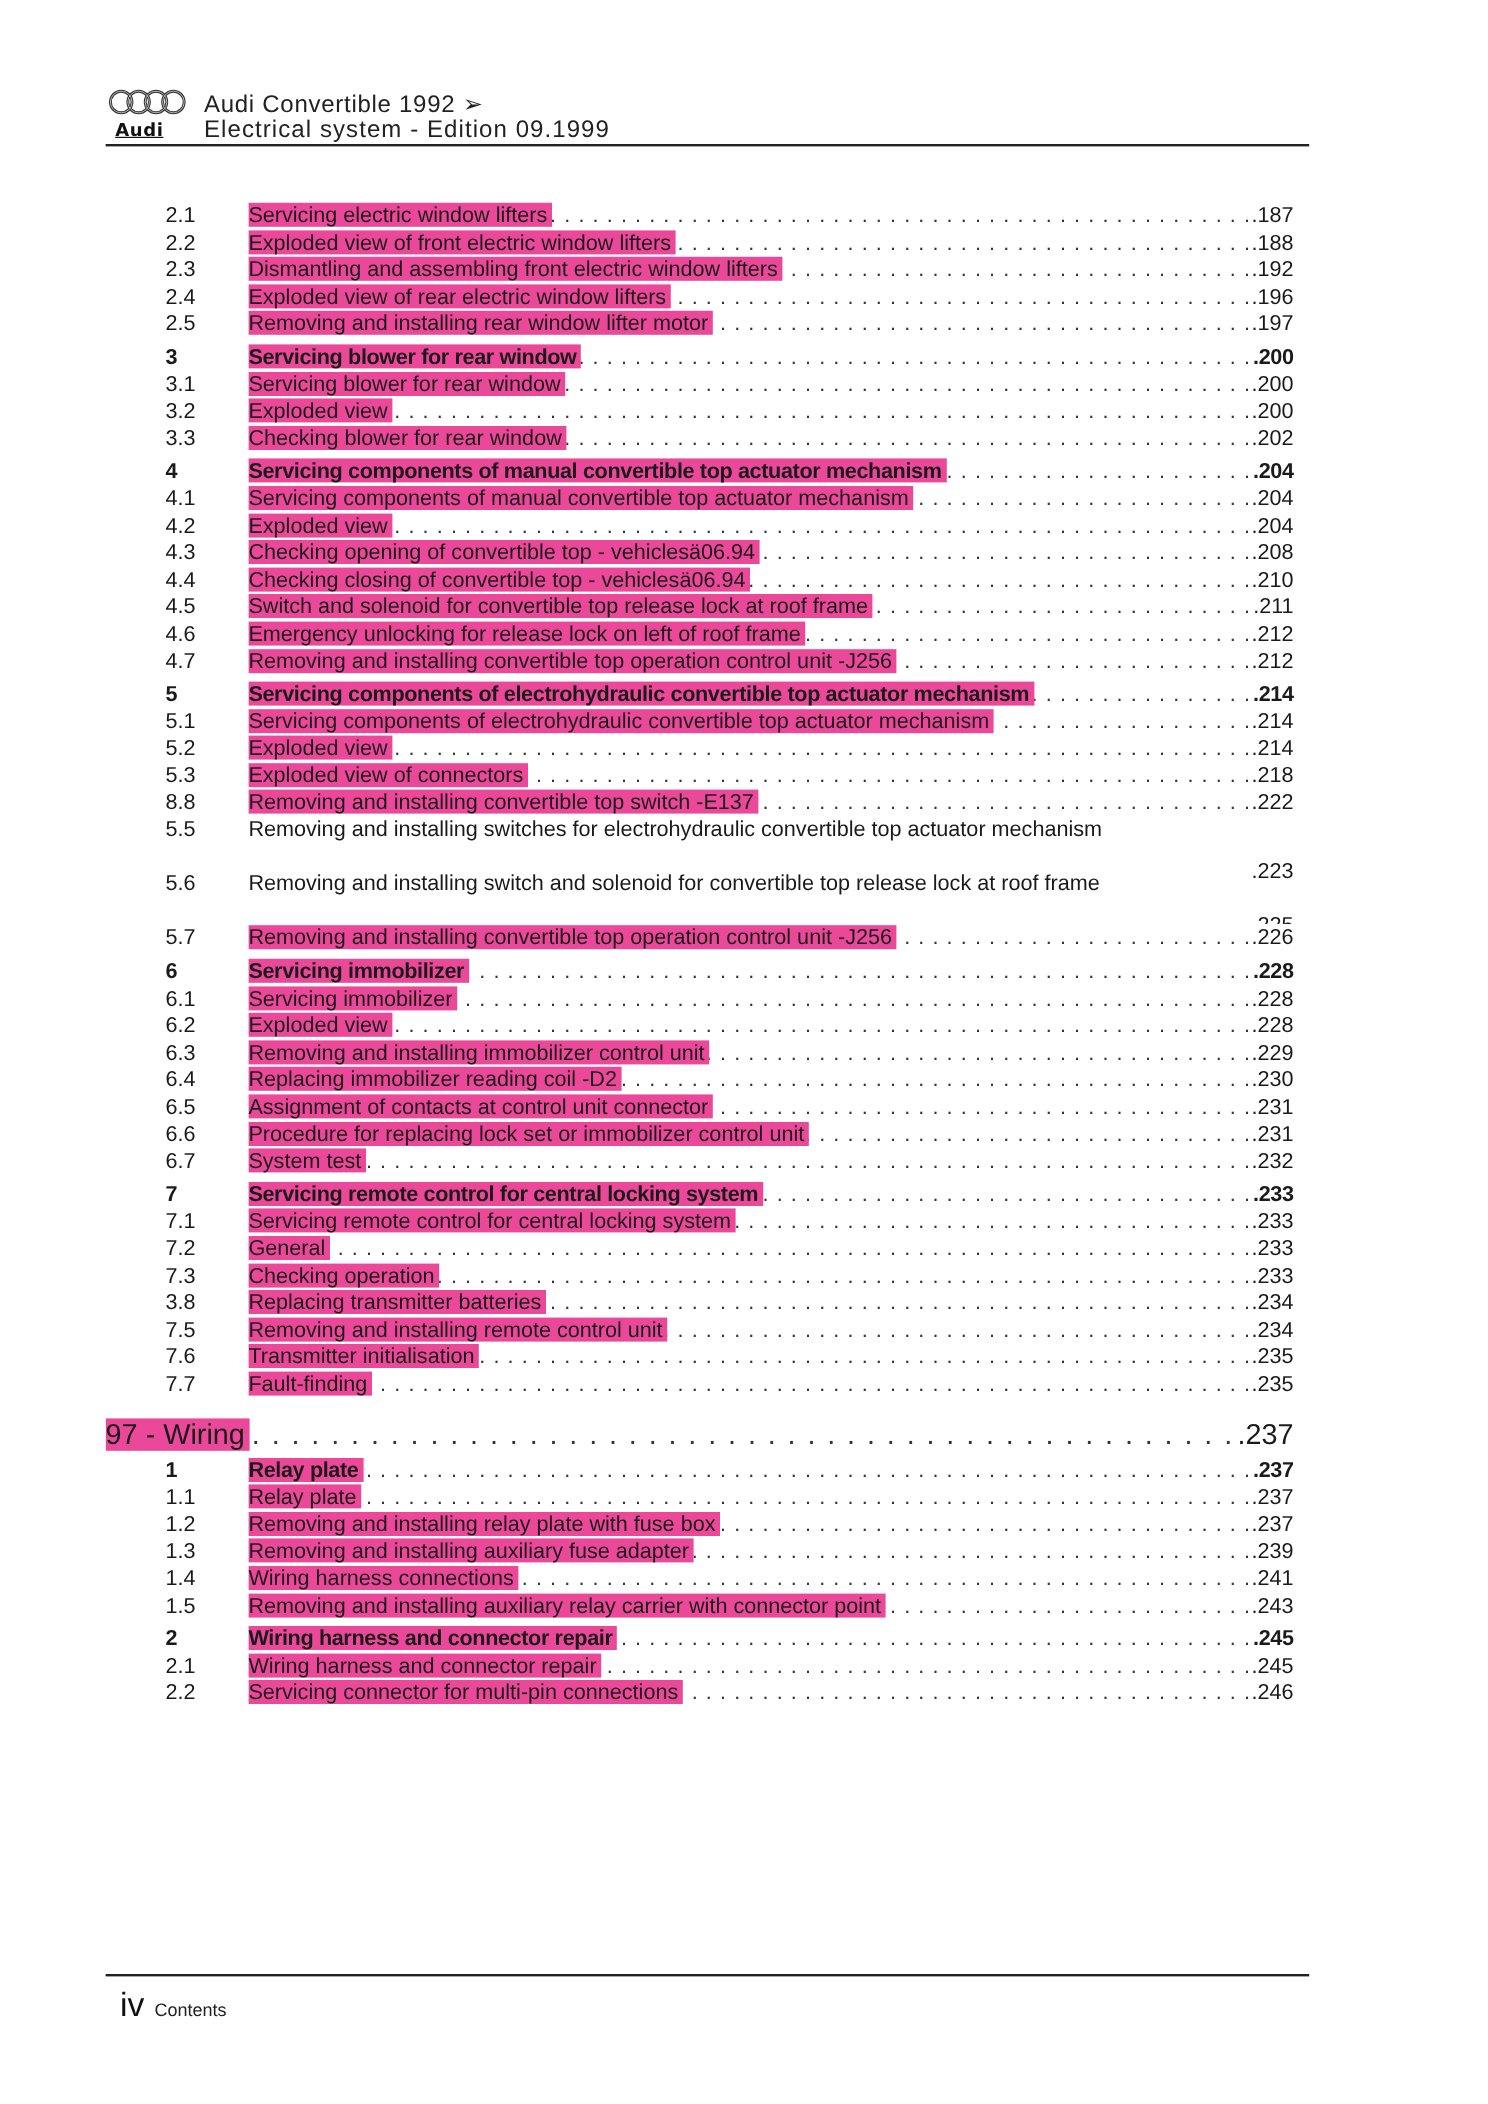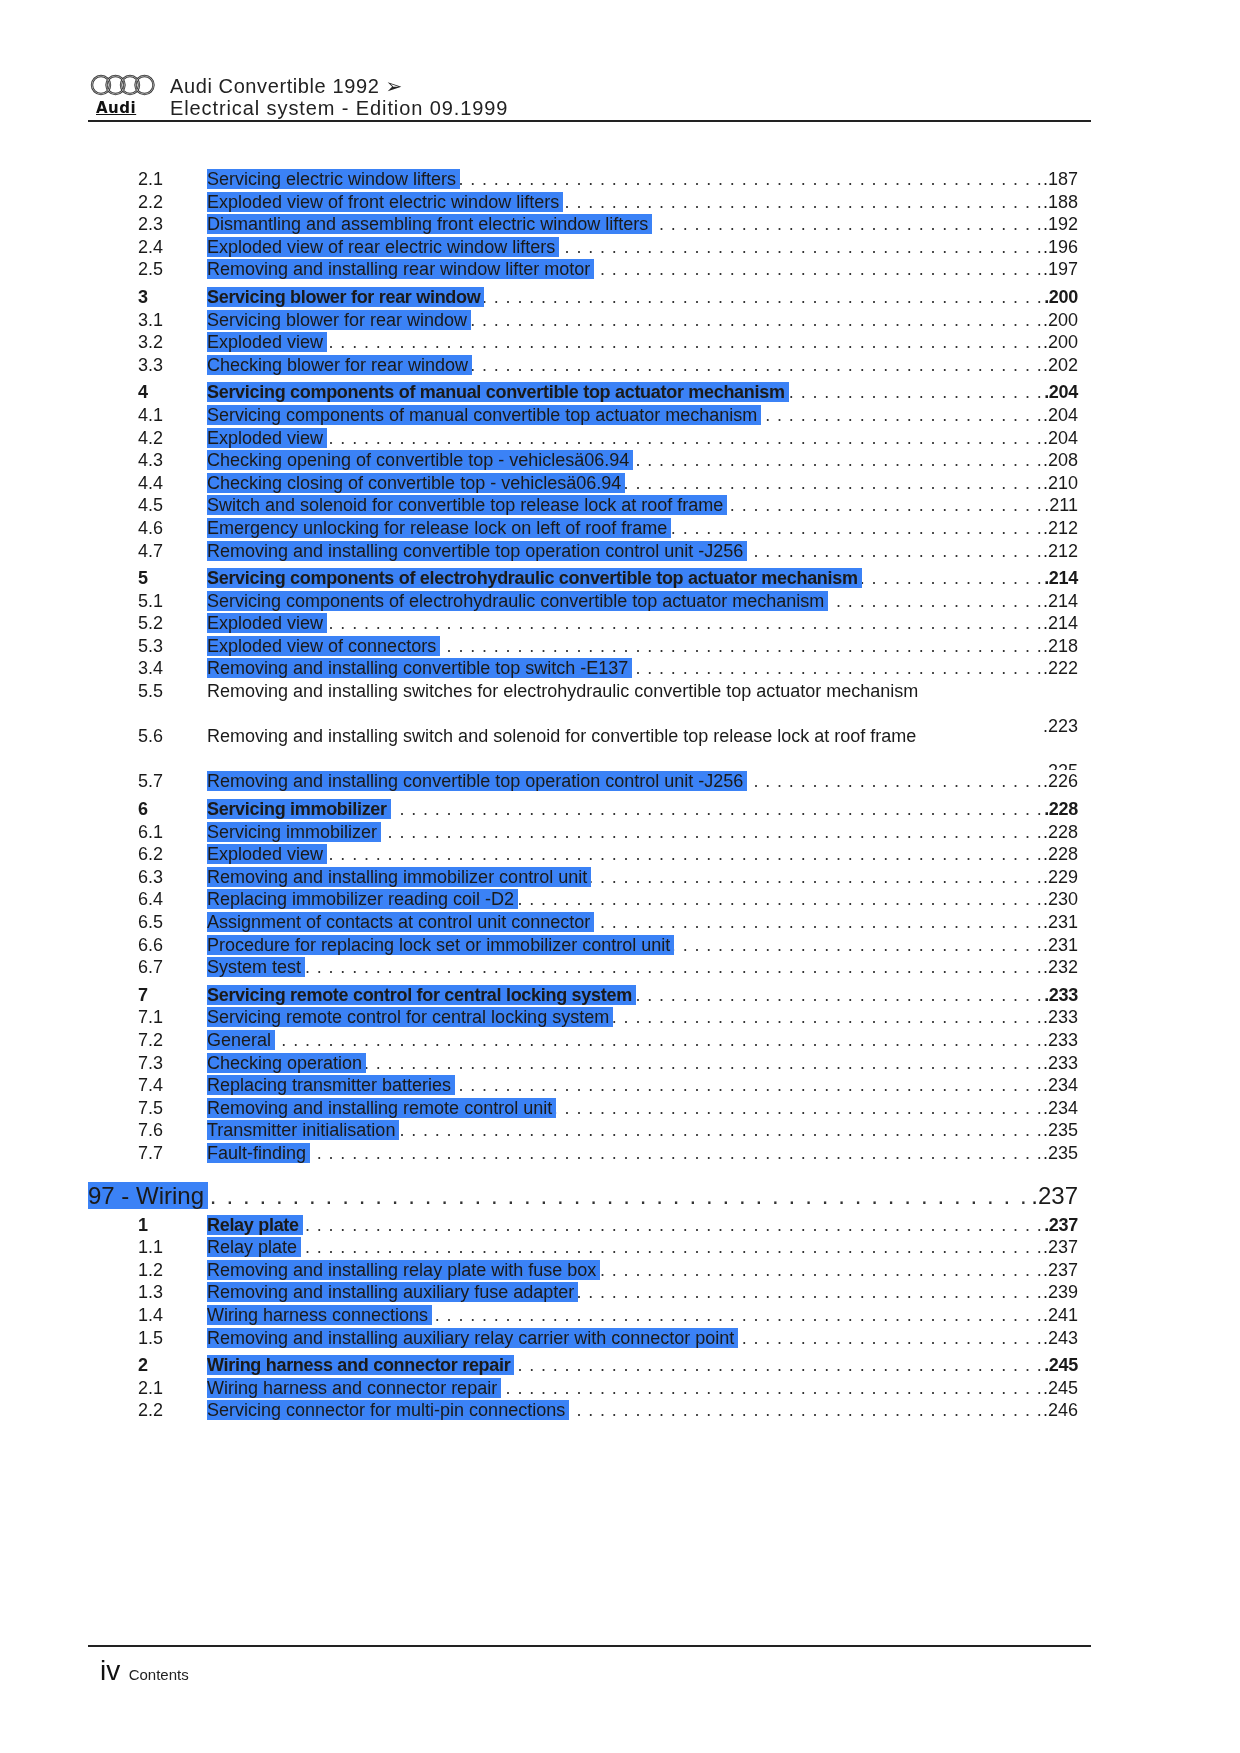--- a/index.html
+++ b/index.html
@@ -12,21 +12,21 @@
                letter-spacing: 0.5px; color: #111; font-family: "DejaVu Sans", sans-serif; text-decoration: underline; }
   .header-line1 { position: absolute; left: 82px; top: 2px; font-size: 20px; letter-spacing: 0.6px; color: #222; white-space: nowrap; }
   .header-line2 { position: absolute; left: 82px; top: 25px; font-size: 20px; letter-spacing: 0.9px; color: #222; white-space: nowrap; }
   .header-rule { position: absolute; left: 0; top: 48px; width: 1003px; height: 2px; background: #222; }
 
   .toc { position: absolute; left: 0; top: 168px; width: 1240px; }
   .row { position: relative; height: 22.6px; font-size: 18px; line-height: 22.6px; }
   .row.section { margin-top: 5px; }
   .row .num { position: absolute; left: 138px; top: 0; white-space: nowrap; }
   .row .lead { position: absolute; left: 207px; right: 162px; top: 0; overflow: hidden; white-space: nowrap; }
-  .row .lead .t { background: #3b82f6; padding-right: 4px; position: relative; z-index: 1; }
+  .row .lead .t { background: #ec4899; padding-right: 4px; position: relative; z-index: 1; }
   .row .lead::after { content: ". . . . . . . . . . . . . . . . . . . . . . . . . . . . . . . . . . . . . . . . . . . . . . . . . . . . . . . . . . . . . . . . . . . . . . . . . . . . . . . . . . . . . . . . . . . . . . . . . . . . . . . . . . . . . . . . . . . . . . . . . . . . . . . . . . . . . . . . . . . . . . . . . . . . .";
     position: absolute; right: 0; top: 0; white-space: nowrap; letter-spacing: 0.9px; color: #333; z-index: 0; }
   .row .page { position: absolute; right: 162px; top: 0; white-space: nowrap; background: #fff; padding-left: 1px; }
   .row.section .t, .row.section .num, .row.section .page { font-weight: bold; letter-spacing: -0.3px; }
 
   .row.wrap { height: 45.2px; }
   .row.wrap .title-line { position: absolute; left: 207px; top: 0; white-space: nowrap; }
   .row.wrap .lead { top: 22.6px; }
   .row.wrap .page { top: 22.6px; margin-top: 12px; }
 
@@ -165,21 +165,21 @@
       <span class="num">5.2</span>
       <span class="lead"><span class="t">Exploded view</span></span>
       <span class="page">.214</span>
     </div>
     <div class="row">
       <span class="num">5.3</span>
       <span class="lead"><span class="t">Exploded view of connectors</span></span>
       <span class="page">.218</span>
     </div>
     <div class="row">
-      <span class="num">3.4</span>
+      <span class="num">8.8</span>
       <span class="lead"><span class="t">Removing and installing convertible top switch -E137</span></span>
       <span class="page">.222</span>
     </div>
     <div class="row wrap">
       <span class="num">5.5</span>
       <span class="title-line">Removing and installing switches for electrohydraulic convertible top actuator mechanism</span>
       <span class="lead"></span>
       <span class="page">.223</span>
     </div>
     <div class="row wrap">
@@ -247,21 +247,21 @@
       <span class="num">7.2</span>
       <span class="lead"><span class="t">General</span></span>
       <span class="page">.233</span>
     </div>
     <div class="row">
       <span class="num">7.3</span>
       <span class="lead"><span class="t">Checking operation</span></span>
       <span class="page">.233</span>
     </div>
     <div class="row">
-      <span class="num">7.4</span>
+      <span class="num">3.8</span>
       <span class="lead"><span class="t">Replacing transmitter batteries</span></span>
       <span class="page">.234</span>
     </div>
     <div class="row">
       <span class="num">7.5</span>
       <span class="lead"><span class="t">Removing and installing remote control unit</span></span>
       <span class="page">.234</span>
     </div>
     <div class="row">
       <span class="num">7.6</span>

